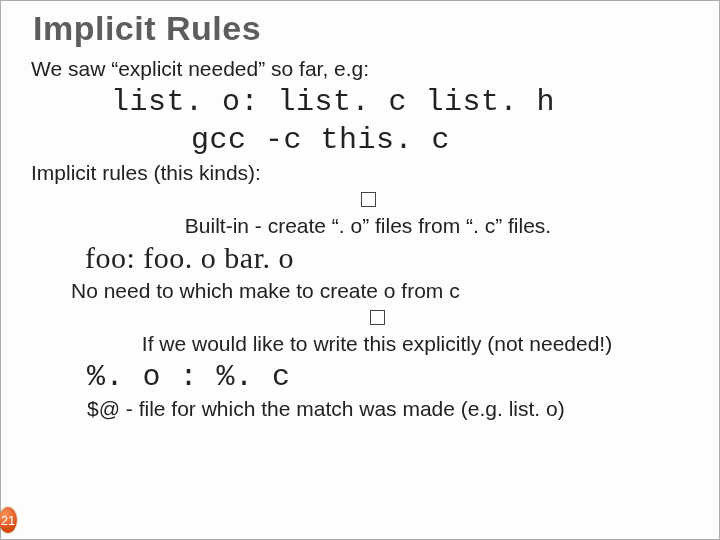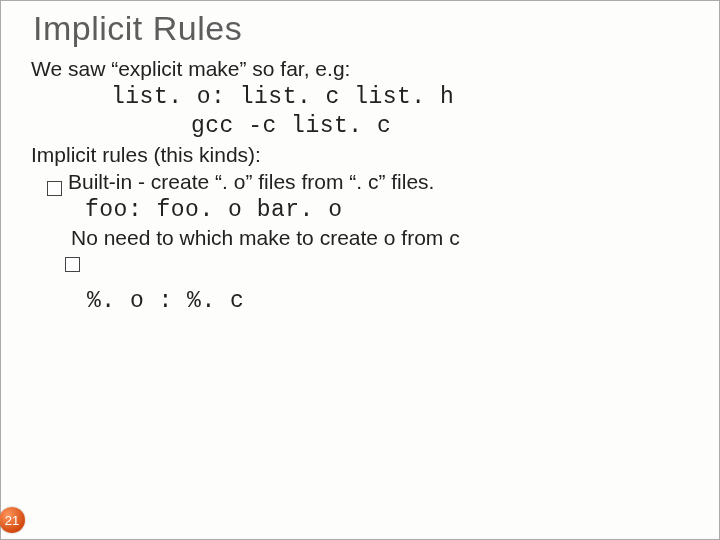--- a/index.html
+++ b/index.html
@@ -18,59 +18,61 @@
     height: 540px;
     background: #fdfdfc;
     border: 1px solid #aaa;
     padding: 6px 30px 0 30px;
   }
   .title {
     font-size: 34px;
     color: #5d5d5d;
     margin: 2px 0 8px 2px;
     letter-spacing: 0.5px;
+    font-weight: bold;
   }
   .body {
     font-size: 21px;
     color: #222;
     line-height: 1.28;
   }
   .line { margin: 0; }
   .mono {
     font-family: "Courier New", Courier, monospace;
-    font-size: 23px;
+    font-size: 30px;
     letter-spacing: 0.5px;
   }
   .indent1 { padding-left: 80px; }
   .indent2 { padding-left: 160px; }
   .bullet-row {
     display: flex;
-    align-items: flex-end;
+    align-items: center;
     gap: 6px;
+    flex-direction: column;
   }
   .bullet-lvl1 { padding-left: 16px; }
   .bullet-lvl2 { padding-left: 34px; }
   .box {
     display: inline-block;
     width: 13px;
     height: 13px;
     border: 1.6px solid #444;
     margin-top: 5px;
     flex: 0 0 auto;
     background: #fff;
   }
-  .sub-indent { padding-left: 56px; margin-top: 15px; }
+  .sub-indent { padding-left: 56px; }
   .sub-indent2 { padding-left: 56px; }
-  .nested-mono { padding-left: 54px; }
+  .nested-mono { padding-left: 54px; font-family: Liberation Serif, serif; }
   .nested-mono2 { padding-left: 130px; }
   .page-badge {
     position: absolute;
     left: -2px;
     bottom: 6px;
-    width: 26px;
+    width: 18px;
     height: 26px;
     border-radius: 50%;
     background: radial-gradient(circle at 35% 30%, #ff955a, #d24a10 70%);
     color: #fff;
     font-size: 13px;
     display: flex;
     align-items: center;
     justify-content: center;
     box-shadow: 0 0 2px rgba(0,0,0,0.3);
   }
@@ -78,39 +80,41 @@
 </style>
 </head>
 <body>
 
 <div class="slide">
 
   <div class="title">Implicit Rules</div>
 
   <div class="body">
 
-    <div class="line">We saw “explicit make” so far, e.g:</div>
+    <div class="line">We saw “explicit needed” so far, e.g:</div>
 
     <div class="line mono indent1">list. o: list. c list. h</div>
-    <div class="line mono indent2">gcc -c list. c</div>
+    <div class="line mono indent2">gcc -c this. c</div>
 
     <div class="line">Implicit rules (this kinds):</div>
 
     <div class="bullet-row bullet-lvl1">
       <span class="box"></span>
       <span>Built-in - create “. o” files from “. c” files.</span>
     </div>
 
     <div class="line mono nested-mono">foo: foo. o bar. o</div>
 
     <div class="line" style="padding-left:40px">No need to which make to create o from c</div>
 
     <div class="bullet-row bullet-lvl2">
       <span class="box"></span>
+      <span>If we would like to write this explicitly (not needed!)</span>
     </div>
 
     <div class="line mono sub-indent">%. o : %. c</div>
 
+    <div class="line sub-indent2">$@ - file for which the match was made (e.g. list. o)</div>
 
   </div>
 
   <div class="page-badge">21</div>
 </div>
 
 </body></html>

